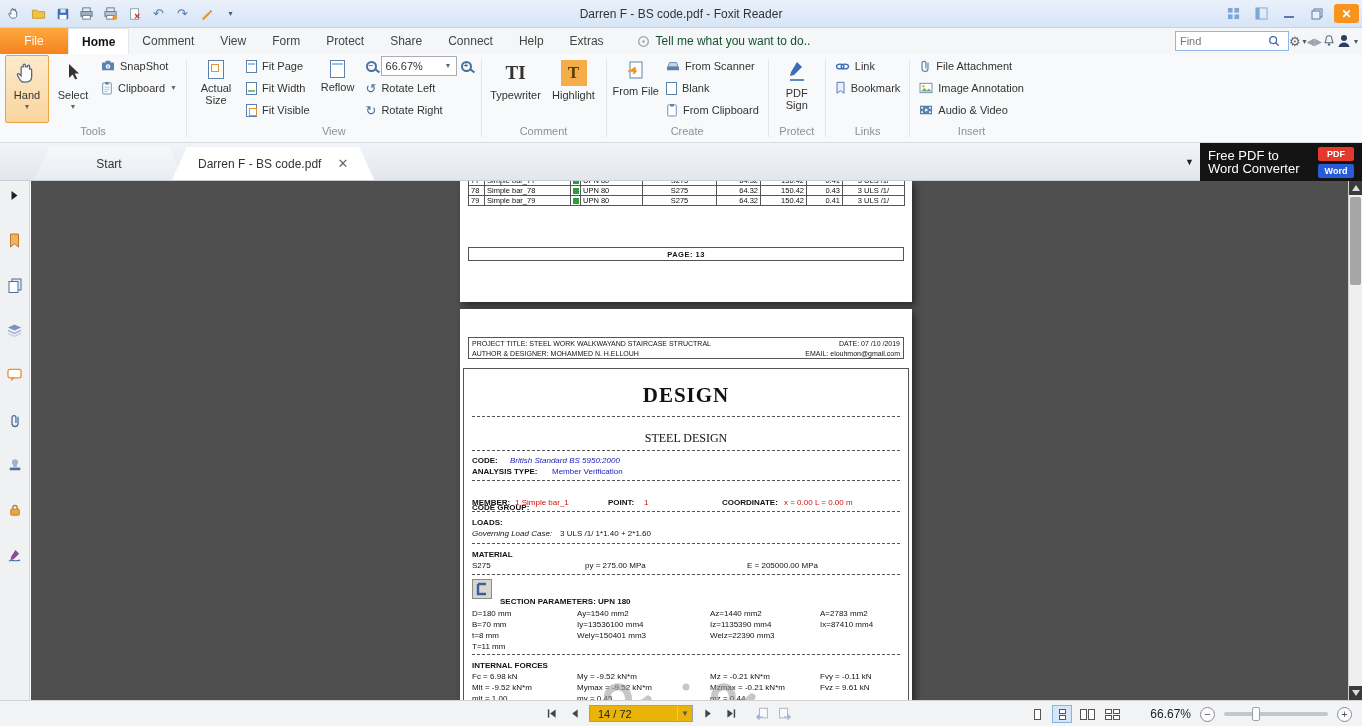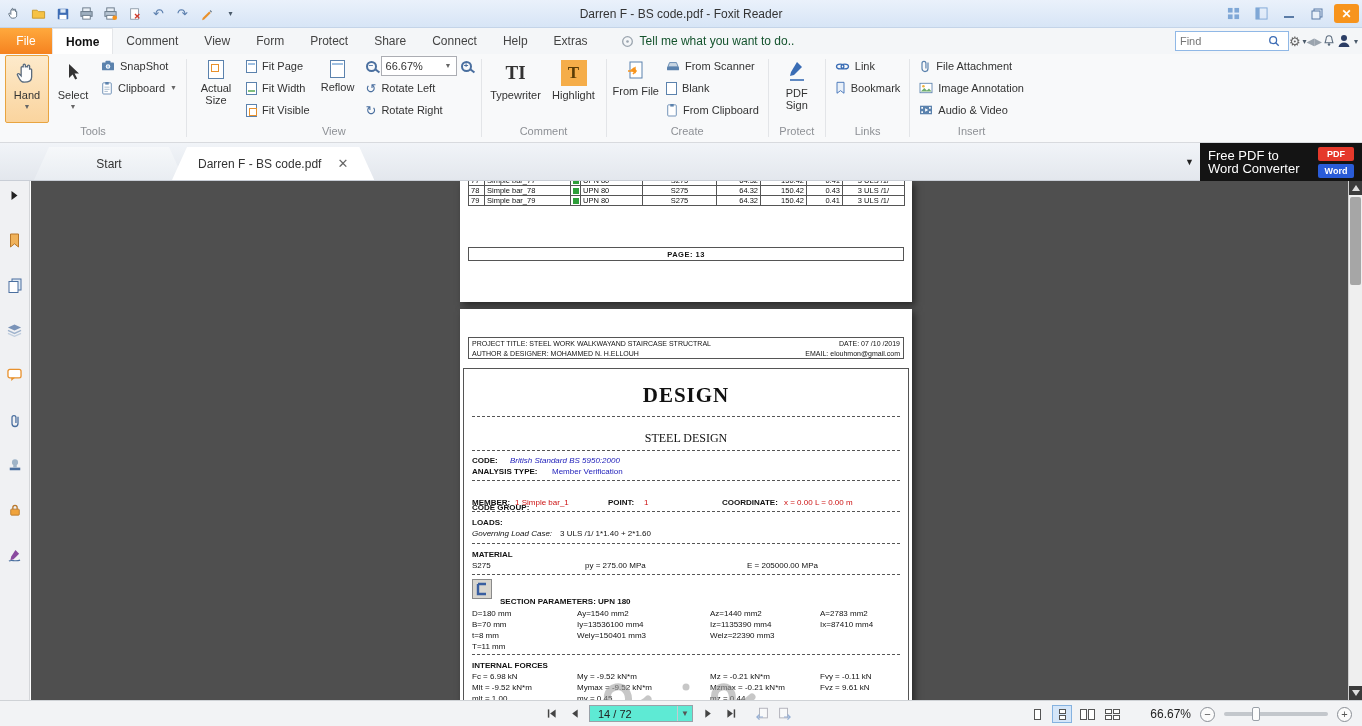--- a/index.html
+++ b/index.html
@@ -15,21 +15,21 @@
   .qcaret{font-size:8px;color:#4a5a6a;}
   .title-text{position:absolute;left:0;right:0;top:7px;text-align:center;font-size:12px;color:#333;}
   .winctrl{position:absolute;right:3px;top:4px;display:flex;align-items:center;gap:6px;}
   .wbtn{width:22px;height:19px;display:flex;align-items:center;justify-content:center;color:#4a6da0;}
   .close-btn{width:25px;height:19px;background:#f7941d;border-radius:3px;color:#fff;
     display:flex;align-items:center;justify-content:center;font-size:12px;font-weight:bold;}
 
   
   .ribbonbar{position:absolute;top:28px;left:0;right:0;height:26px;background:#f4f6f8;
     display:flex;align-items:stretch;}
-  .file-tab{width:52px;background:linear-gradient(#ffa93d,#f58220);color:#fff;
+  .file-tab{width:68px;background:linear-gradient(#ffa93d,#f58220);color:#fff;
     display:flex;align-items:center;justify-content:center;}
   .rtab{padding:0 13px;display:flex;align-items:center;color:#444;}
   .rtab.active{background:#fff;font-weight:bold;color:#111;border:1px solid #e4e6e9;border-bottom:0;}
   .tellme{display:flex;align-items:center;gap:6px;color:#14532d;margin-left:20px;}
   .rb-right{position:absolute;right:4px;top:0;height:26px;display:flex;align-items:center;gap:0;}
   .findbox{width:114px;height:20px;background:#fff;border:1px solid #90b8e6;display:flex;align-items:center;padding:0 4px;}
   .find-input{border:0;outline:0;width:88px;font-size:11px;font-family:"Liberation Sans",sans-serif;color:#555;background:transparent;}
   .gearbox{display:flex;align-items:center;gap:2px;color:#666;}
   .chev{color:#9aa4ae;font-size:10px;}
 
@@ -119,21 +119,21 @@
   .bld{font-weight:bold;}
   .blue{color:#2222bb;} .red{color:#cc1111;} .ital{font-style:italic;}
   .secico{position:absolute;left:8px;top:210px;width:20px;height:20px;background:#d9d6cf;border:1px solid #8a8a8a;
     display:flex;align-items:center;justify-content:center;}
   .watermark{position:absolute;top:300px;left:118px;width:250px;height:100px;opacity:.55;color:#9b9b9b;}
 
   
   .statusbar{position:absolute;left:0;right:0;bottom:0;height:26px;background:#f2f3f5;border-top:1px solid #cfd2d6;}
   .nav{position:absolute;left:543px;top:4px;display:flex;align-items:center;gap:7px;}
   .navbtn{width:16px;height:16px;display:flex;align-items:center;justify-content:center;}
-  .pagebox{width:104px;height:17px;background:#5eead4;border:1px solid #9aa0a8;display:flex;align-items:center;
+  .pagebox{width:104px;height:17px;background:#eab308;border:1px solid #9aa0a8;display:flex;align-items:center;
     font-size:11px;padding-left:8px;position:relative;color:#222;}
   .pagebox .dd{position:absolute;right:0;top:0;bottom:0;width:15px;border-left:1px solid #c6cad0;
     display:flex;align-items:center;justify-content:center;color:#555;font-size:8px;}
   .viewhist{display:flex;gap:5px;margin-left:9px;opacity:.5;}
   .rstatus{position:absolute;right:10px;top:4px;display:flex;align-items:center;gap:9px;}
   .layouts{display:flex;gap:5px;margin-right:14px;}
   .lay{width:20px;height:18px;display:flex;align-items:center;justify-content:center;gap:1px;border:1px solid transparent;}
   .lay.active{background:#d5e6f9;border-color:#85b2e0;}
   .lr{width:7px;height:11px;border:1px solid #555;background:#fff;}
   .lr.s{height:5px;}

